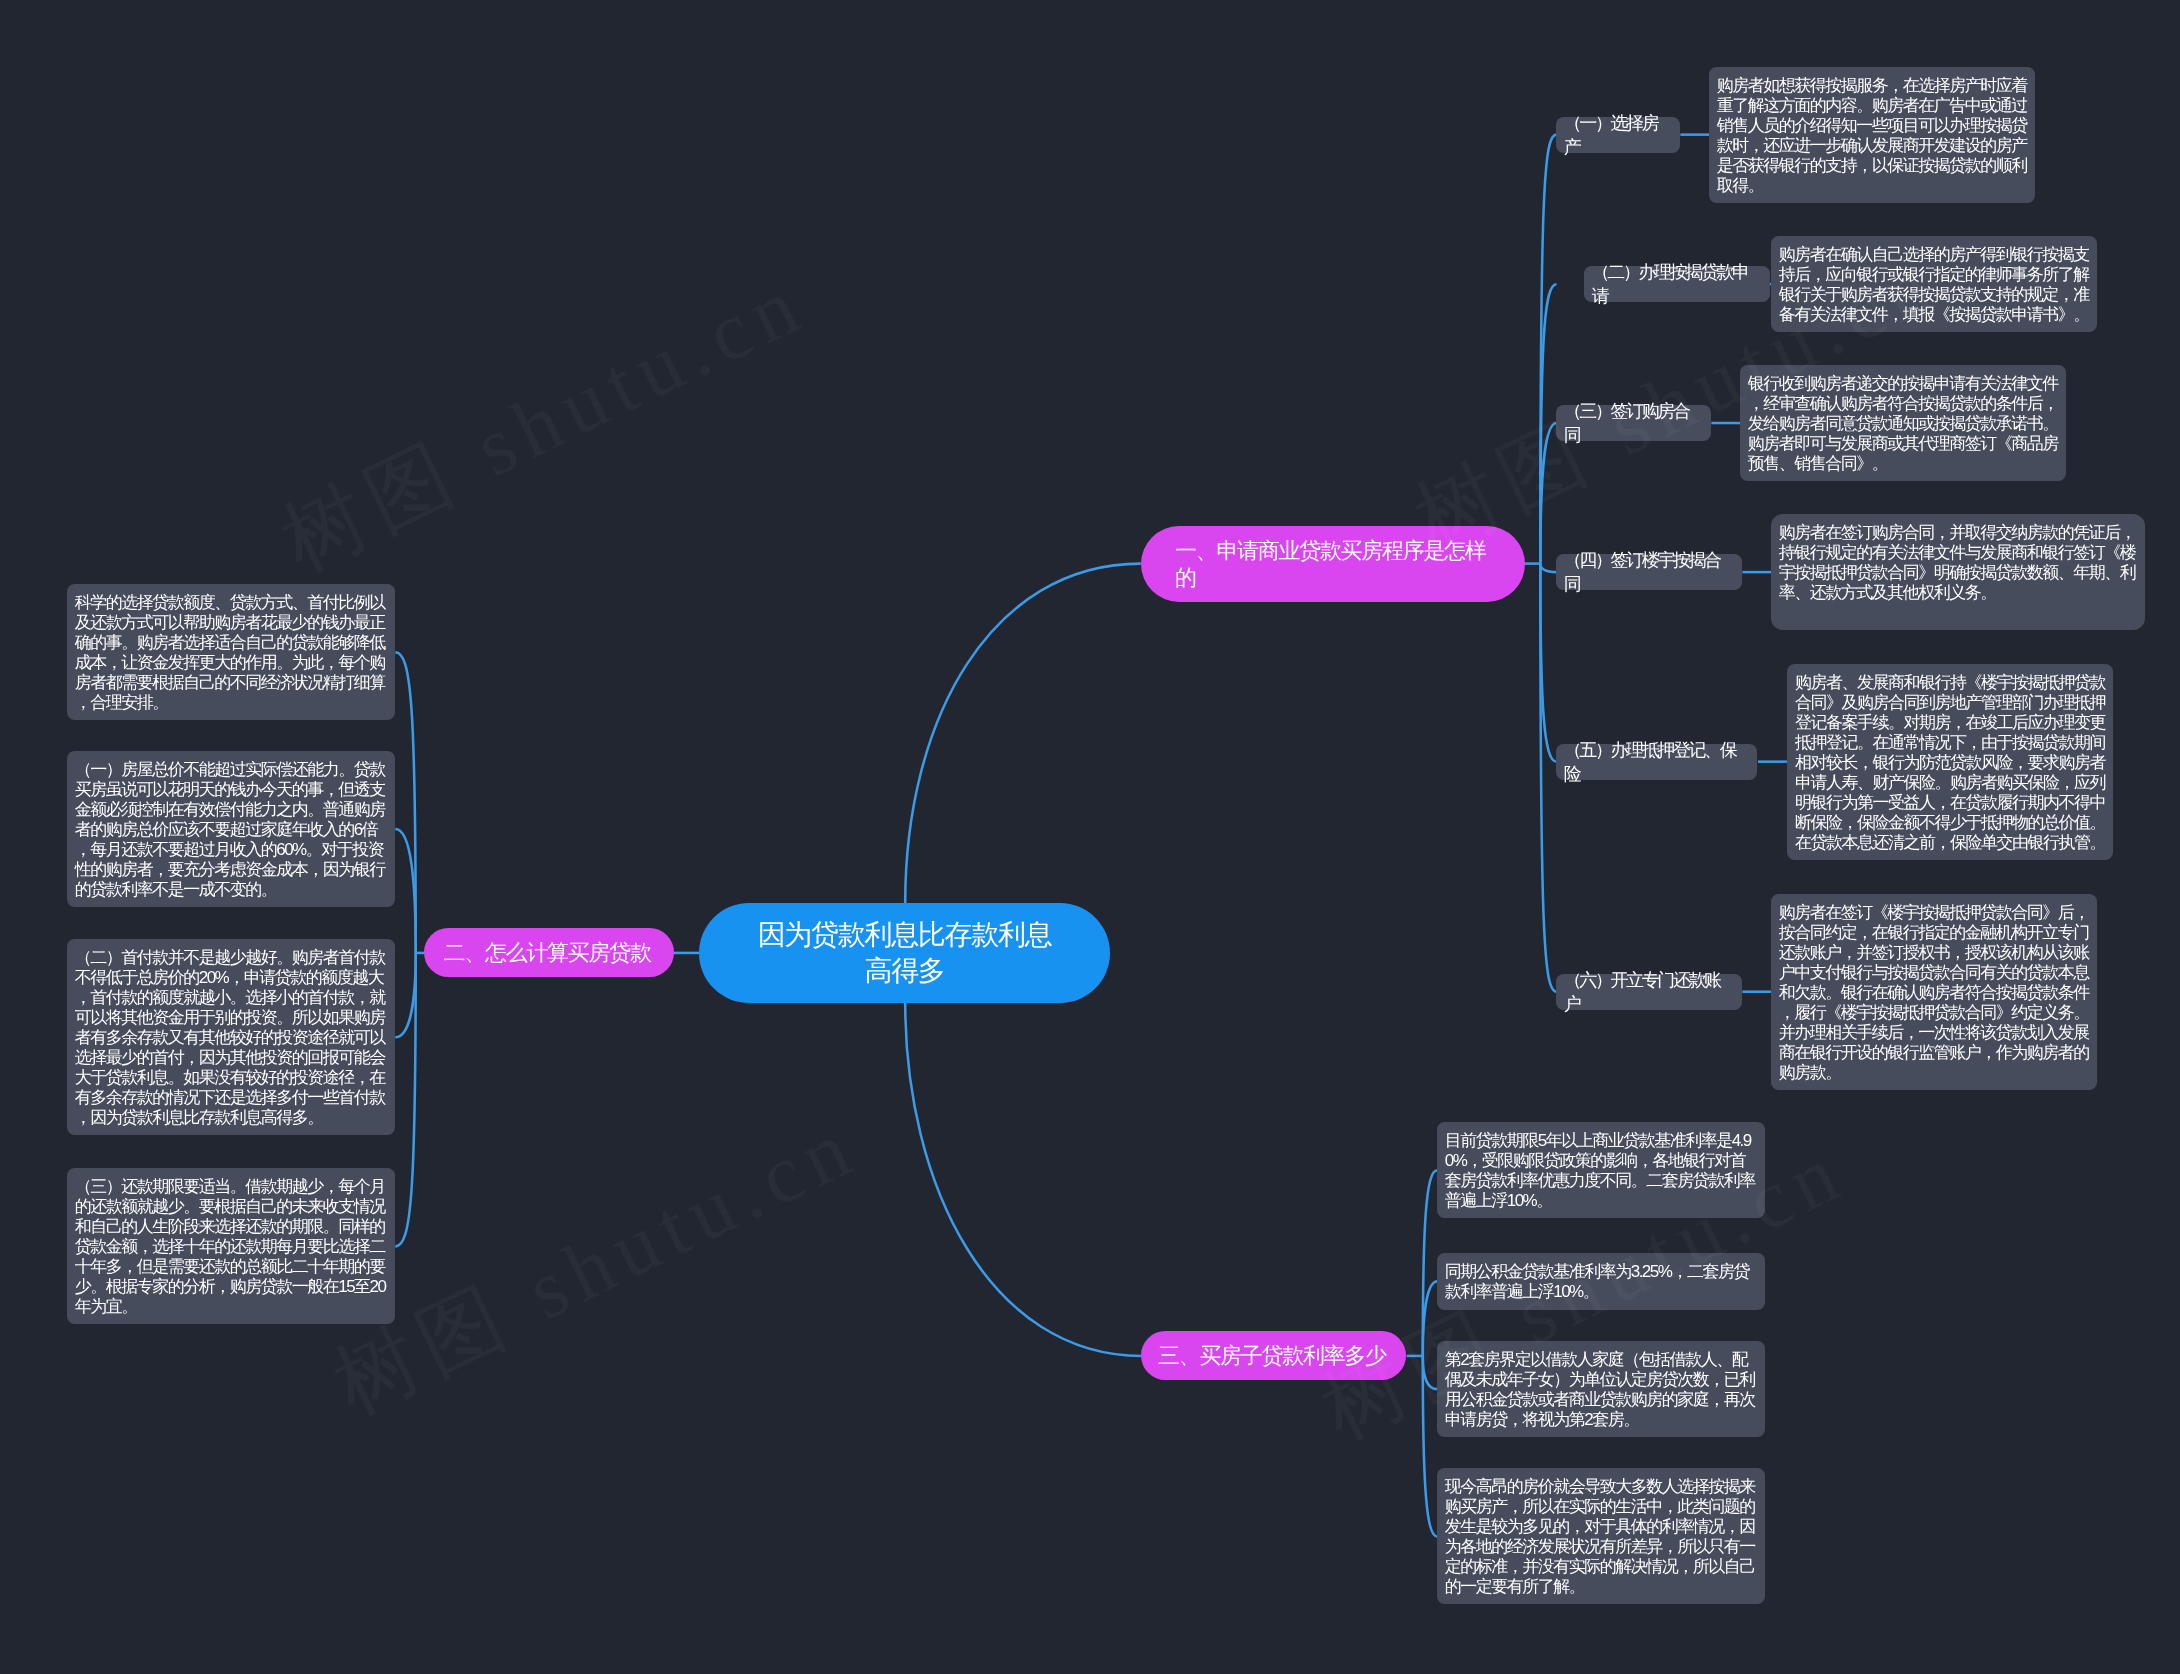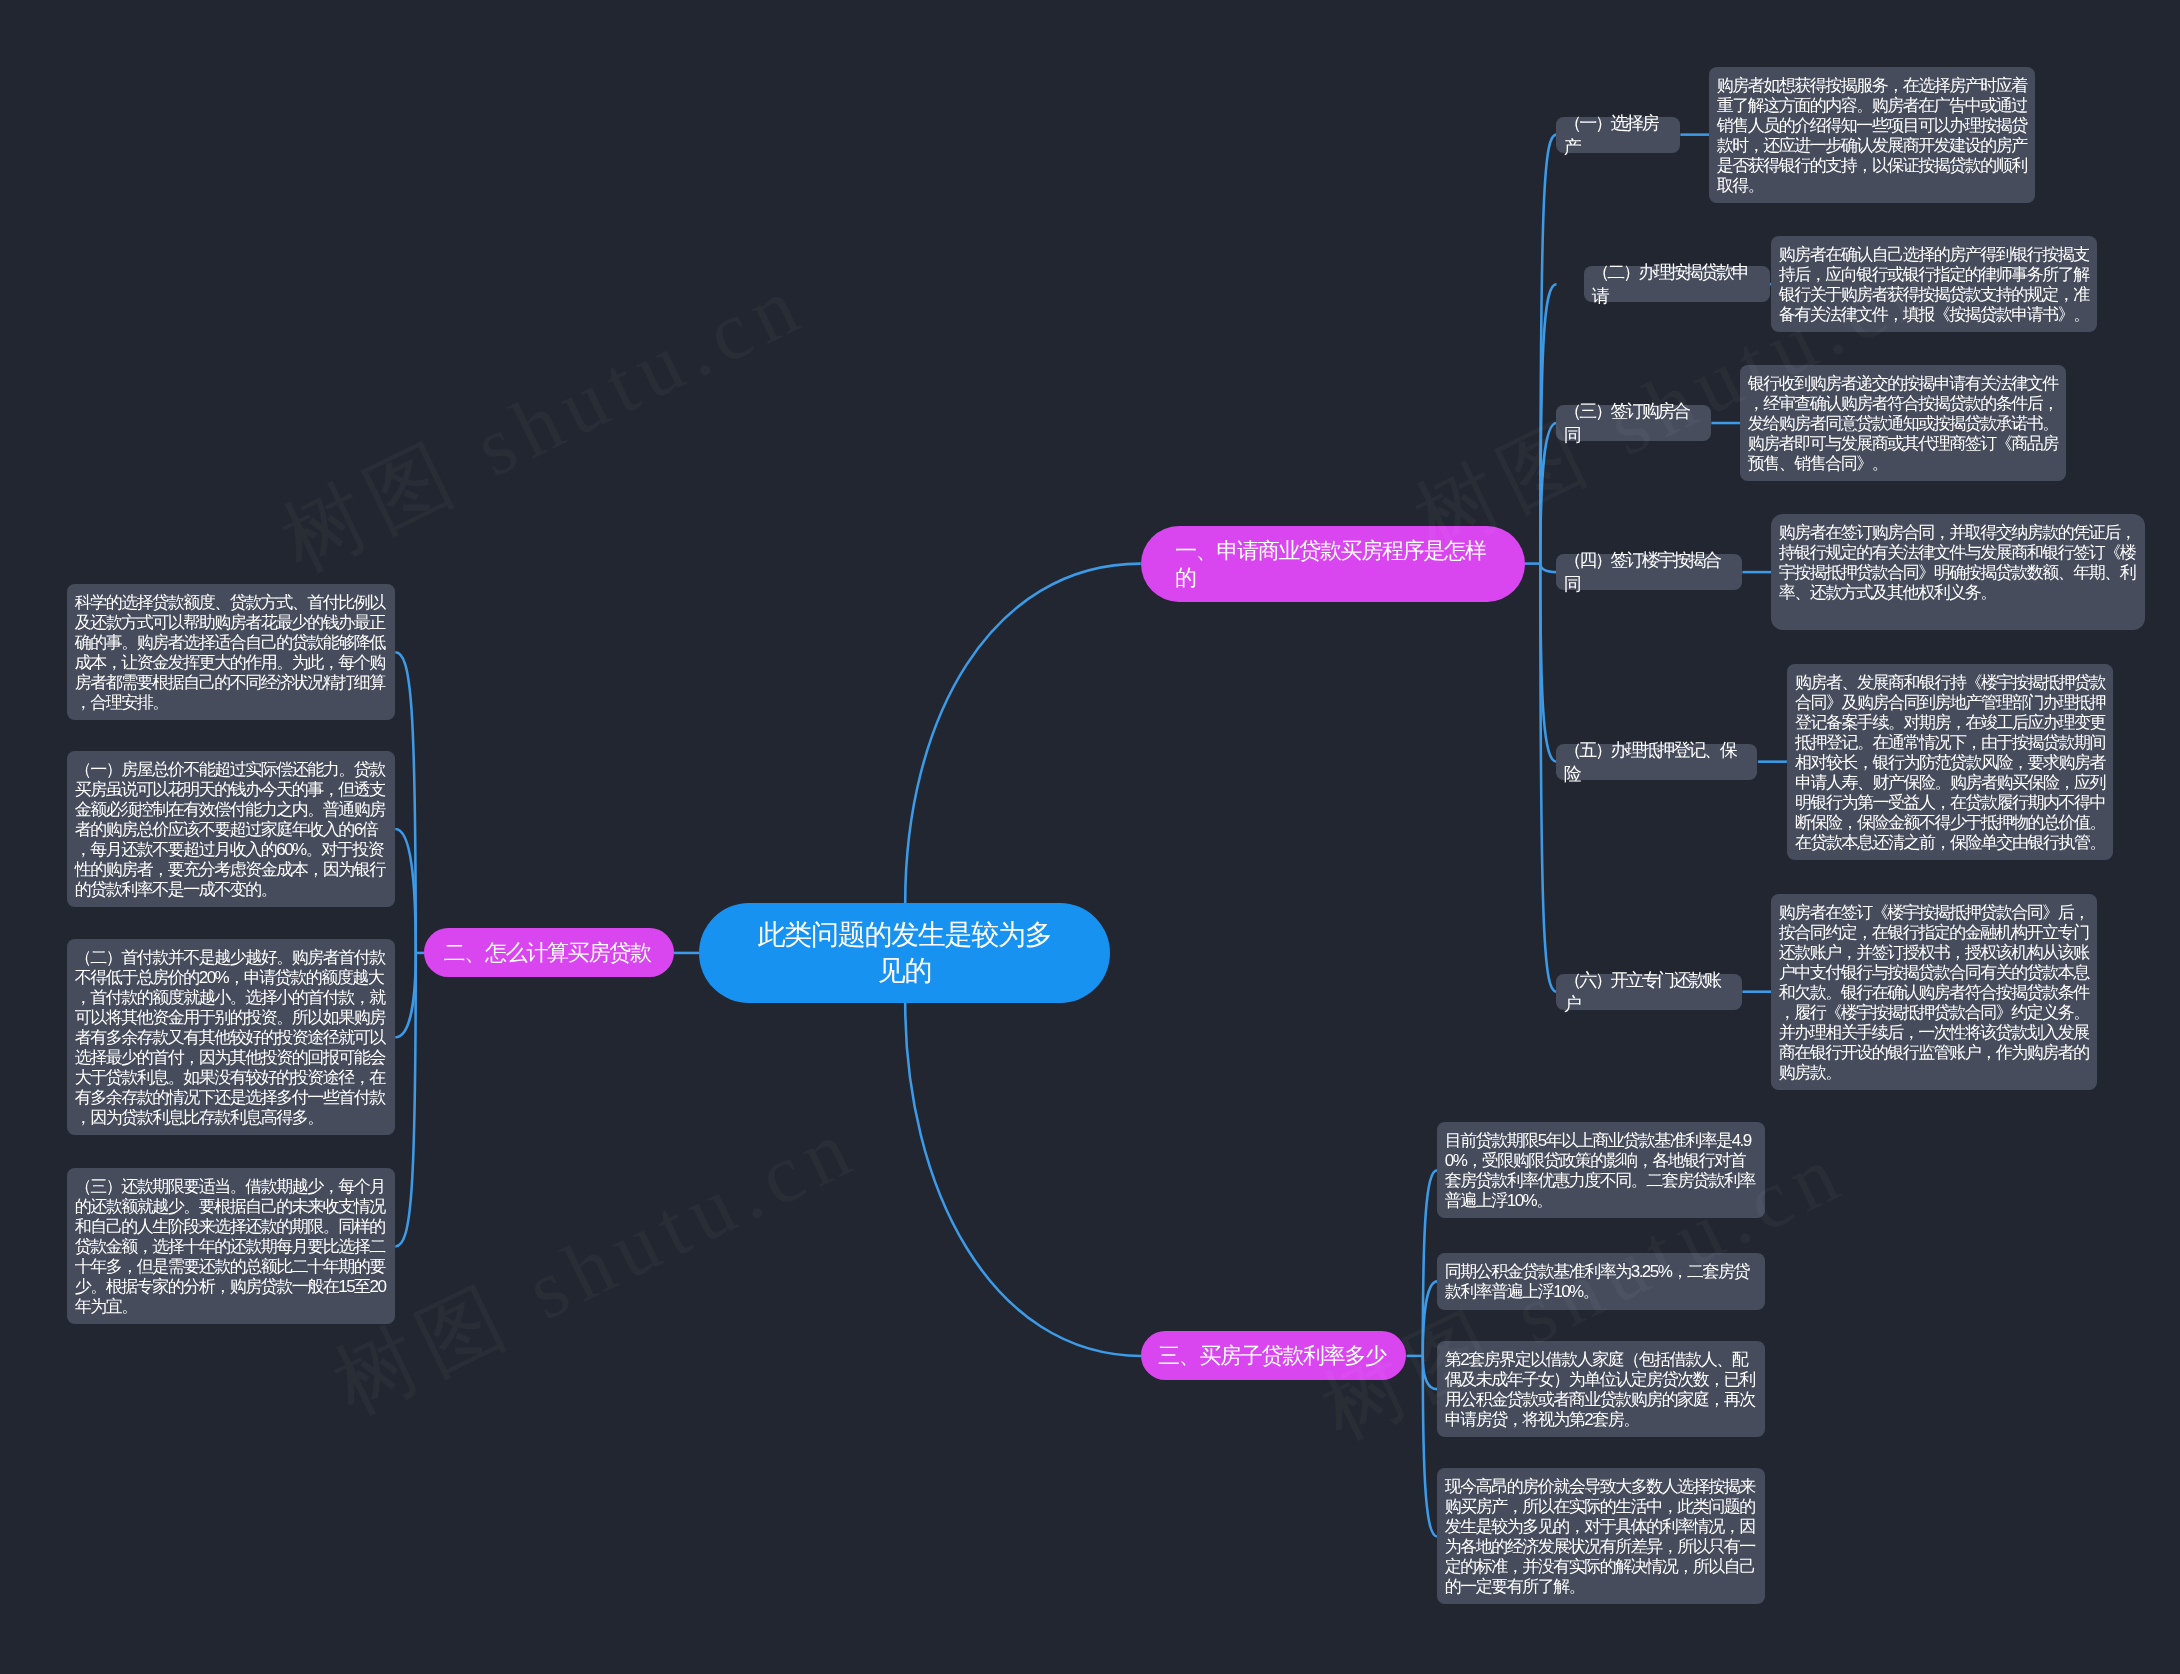--- a/index.html
+++ b/index.html
@@ -48,21 +48,21 @@
       <path d="M 1670 1591.5 C 1670 1547.75 1673.74 1504 1687 1504" stroke="#3c9ae6" stroke-width="3" fill="none"></path>
       <path d="M 1670 1591.5 C 1670 1611 1673.74 1630.5 1687 1630.5" stroke="#3c9ae6" stroke-width="3" fill="none"></path>
       <path d="M 1670 1591.5 C 1670 1741.5 1673.74 1803.5 1687 1803.5" stroke="#3c9ae6" stroke-width="3" fill="none"></path>
       <path d="M 1972.4 158 L 2006.4 158" stroke="#3c9ae6" stroke-width="3" fill="none"></path>
       <path d="M 2045.2 333.5 L 2079.2 333.5" stroke="#3c9ae6" stroke-width="3" fill="none"></path>
       <path d="M 2008.8 496.5 L 2042.8 496.5" stroke="#3c9ae6" stroke-width="3" fill="none"></path>
       <path d="M 2045.2 671.5 L 2079.2 671.5" stroke="#3c9ae6" stroke-width="3" fill="none"></path>
       <path d="M 2063.4 894 L 2097.4 894" stroke="#3c9ae6" stroke-width="3" fill="none"></path>
       <path d="M 2045.2 1164 L 2079.2 1164" stroke="#3c9ae6" stroke-width="3" fill="none"></path>
     </svg>
-<div class="node root" style="left:699px;top:903px;width:411px;height:100px;padding:0 51px;">此类问题的发生是较为多见的</div>
+<div class="node root" style="left:699px;top:903px;width:411px;height:100px;padding:0 51px;">因为贷款利息比存款利息高得多</div>
 <div class="node lvl1" style="left:1141px;top:526px;width:384px;height:76px;padding:0 34px;">一、申请商业贷款买房程序是怎样的</div>
 <div class="node lvl1" style="left:424px;top:928px;width:250px;height:49px;padding:0 19.6px;">二、怎么计算买房贷款</div>
 <div class="node lvl1" style="left:1141px;top:1331px;width:265px;height:49px;padding:8px 17px;">三、买房子贷款利率多少</div>
 <div class="node lvl2" style="left:1556px;top:117px;width:124px;height:36px;">（一）选择房产</div>
 <div class="node lvl2" style="left:1556px;top:266px;width:186px;height:36px;margin-left:28px;">（二）办理按揭贷款申请</div>
 <div class="node lvl2" style="left:1556px;top:405px;width:155px;height:36px;">（三）签订购房合同</div>
 <div class="node lvl2" style="left:1556px;top:554px;width:186px;height:36px;">（四）签订楼宇按揭合同</div>
 <div class="node lvl2" style="left:1556px;top:744px;width:201px;height:36px;">（五）办理抵押登记、保险</div>
 <div class="node lvl2" style="left:1556px;top:974px;width:186px;height:36px;">（六）开立专门还款账户</div>
 <div class="node note" style="left:1709px;top:67px;width:326px;height:136px;">购房者如想获得按揭服务，在选择房产时应着重了解这方面的内容。购房者在广告中或通过销售人员的介绍得知一些项目可以办理按揭贷款时，还应进一步确认发展商开发建设的房产是否获得银行的支持，以保证按揭贷款的顺利取得。</div>

